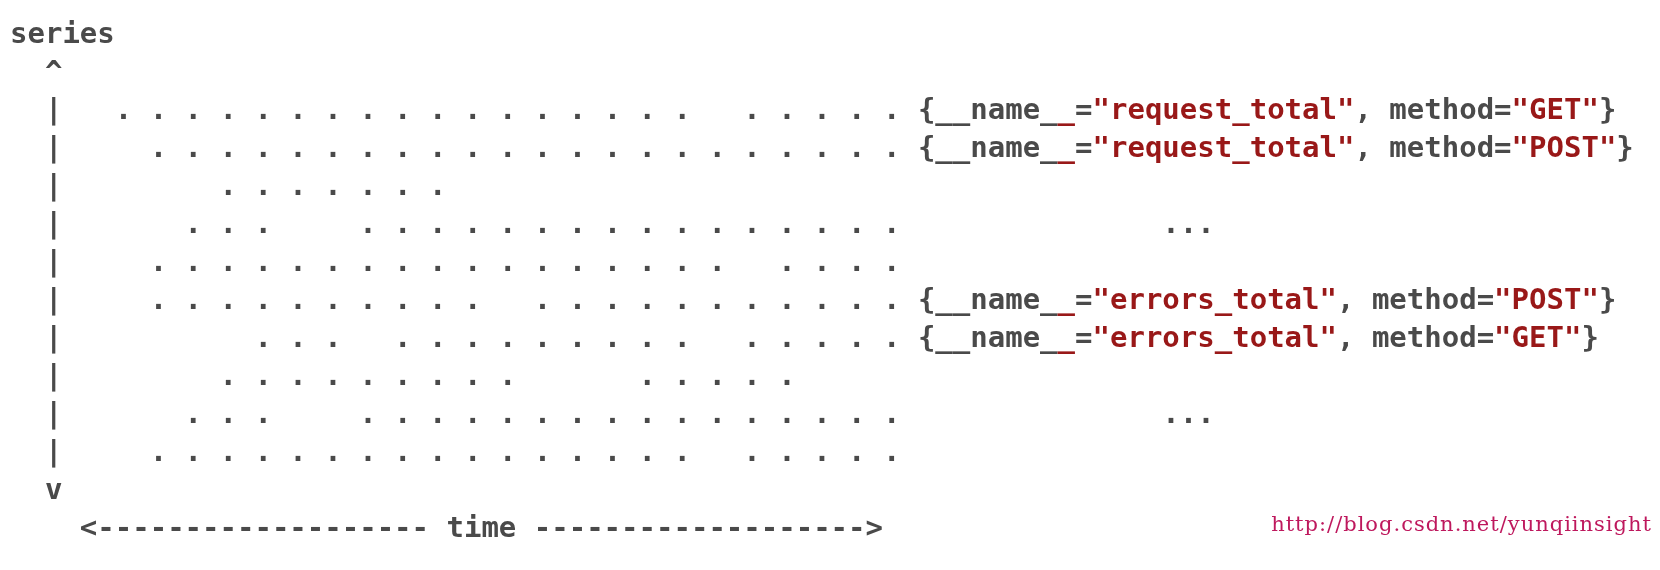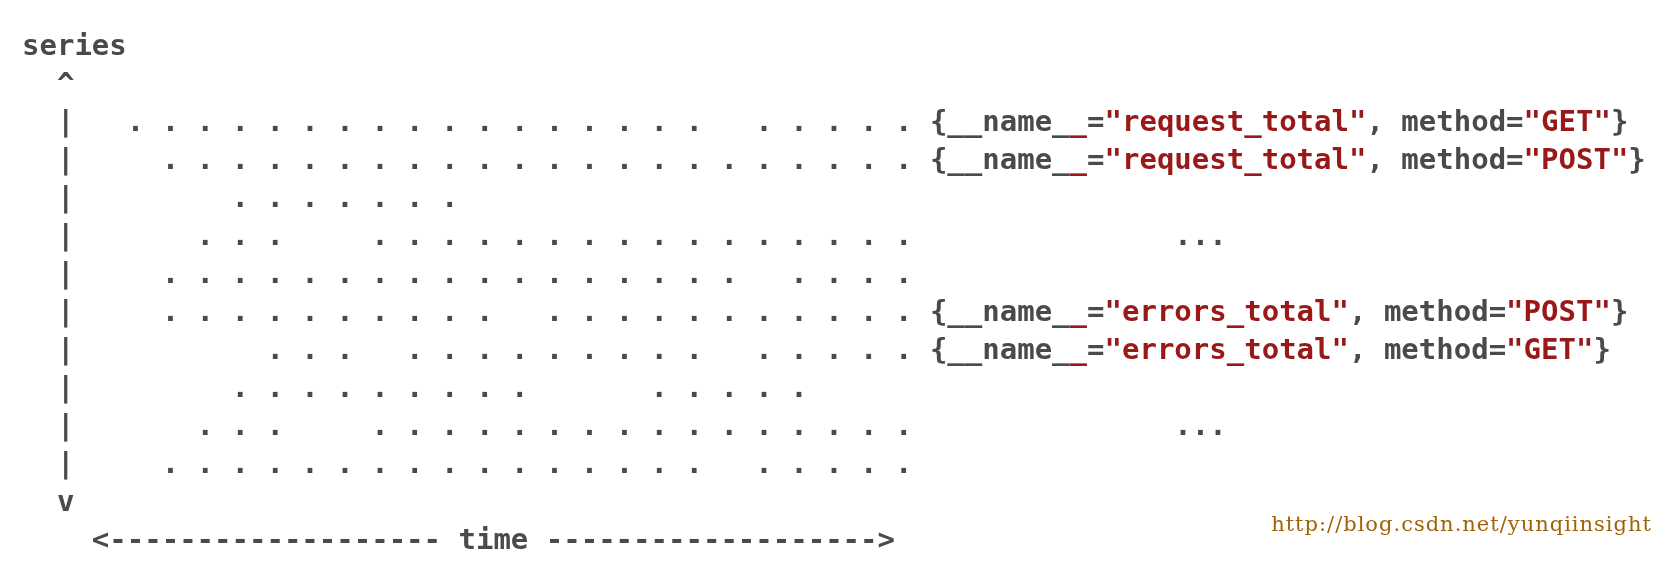--- a/index.html
+++ b/index.html
@@ -1,34 +1,34 @@
 <!DOCTYPE html>
 <html><head>
 <meta charset="utf-8">
 <style>
   html,body{margin:0;padding:0;}
   body{
     width:1660px;height:570px;background:#ffffff;overflow:hidden;position:relative;
     font-family:"DejaVu Sans Mono",monospace;
   }
   #diagram{
-    margin:12px;padding:14px 0 0 10px;
+    margin:0;padding:14px 0 0 10px;
     font-family:"DejaVu Sans Mono",monospace;
     font-weight:600;
     font-size:29px;line-height:38px;
     color:#4a4a4a;
     white-space:pre;
   }
   #diagram .line{height:38px;}
   .watermark{
     position:absolute;right:8px;bottom:34px;
     font-family:"DejaVu Serif",serif;
     font-size:21px;letter-spacing:1px;
     color:#d8d8d8;
   }
 </style>
 </head>
 <body>
 
 <div class="canvas">
   <pre id="diagram" style="color: rgb(74, 74, 74);"><div class="line"><span style="color: rgb(74, 74, 74);">series</span></div><div class="line"><span style="color: rgb(74, 74, 74);">  ^</span></div><div class="line"><span style="color: rgb(74, 74, 74);">  |</span><span style="color: rgb(74, 74, 74);">   . . . . . . . . . . . . . . . . .   . . . . . </span><span style="color: rgb(74, 74, 74);">{__name_</span><span style="color: rgb(153, 24, 24);">_</span><span style="color: rgb(74, 74, 74);">=</span><span style="color: rgb(153, 24, 24);">"request_total"</span><span style="color: rgb(74, 74, 74);">, method=</span><span style="color: rgb(153, 24, 24);">"GET"</span><span style="color: rgb(74, 74, 74);">}</span></div><div class="line"><span style="color: rgb(74, 74, 74);">  |</span><span style="color: rgb(74, 74, 74);">     . . . . . . . . . . . . . . . . . . . . . . </span><span style="color: rgb(74, 74, 74);">{__name_</span><span style="color: rgb(153, 24, 24);">_</span><span style="color: rgb(74, 74, 74);">=</span><span style="color: rgb(153, 24, 24);">"request_total"</span><span style="color: rgb(74, 74, 74);">, method=</span><span style="color: rgb(153, 24, 24);">"POST"</span><span style="color: rgb(74, 74, 74);">}</span></div><div class="line"><span style="color: rgb(74, 74, 74);">  |</span><span style="color: rgb(74, 74, 74);">         . . . . . . .                           </span></div><div class="line"><span style="color: rgb(74, 74, 74);">  |</span><span style="color: rgb(74, 74, 74);">       . . .     . . . . . . . . . . . . . . . . </span><span style="color: rgb(74, 74, 74);">              ...</span></div><div class="line"><span style="color: rgb(74, 74, 74);">  |</span><span style="color: rgb(74, 74, 74);">     . . . . . . . . . . . . . . . . .   . . . . </span></div><div class="line"><span style="color: rgb(74, 74, 74);">  |</span><span style="color: rgb(74, 74, 74);">     . . . . . . . . . .   . . . . . . . . . . . </span><span style="color: rgb(74, 74, 74);">{__name_</span><span style="color: rgb(153, 24, 24);">_</span><span style="color: rgb(74, 74, 74);">=</span><span style="color: rgb(153, 24, 24);">"errors_total"</span><span style="color: rgb(74, 74, 74);">, method=</span><span style="color: rgb(153, 24, 24);">"POST"</span><span style="color: rgb(74, 74, 74);">}</span></div><div class="line"><span style="color: rgb(74, 74, 74);">  |</span><span style="color: rgb(74, 74, 74);">           . . .   . . . . . . . . .   . . . . . </span><span style="color: rgb(74, 74, 74);">{__name_</span><span style="color: rgb(153, 24, 24);">_</span><span style="color: rgb(74, 74, 74);">=</span><span style="color: rgb(153, 24, 24);">"errors_total"</span><span style="color: rgb(74, 74, 74);">, method=</span><span style="color: rgb(153, 24, 24);">"GET"</span><span style="color: rgb(74, 74, 74);">}</span></div><div class="line"><span style="color: rgb(74, 74, 74);">  |</span><span style="color: rgb(74, 74, 74);">         . . . . . . . . .       . . . . .       </span></div><div class="line"><span style="color: rgb(74, 74, 74);">  |</span><span style="color: rgb(74, 74, 74);">       . . .     . . . . . . . . . . . . . . . . </span><span style="color: rgb(74, 74, 74);">              ...</span></div><div class="line"><span style="color: rgb(74, 74, 74);">  |</span><span style="color: rgb(74, 74, 74);">     . . . . . . . . . . . . . . . .   . . . . . </span></div><div class="line"><span style="color: rgb(74, 74, 74);">  v</span></div><div class="line"><span style="color: rgb(74, 74, 74);">    &lt;------------------- time -------------------&gt;</span></div></pre>
-  <div class="watermark" style="color: #a16207;">http://blog.csdn.net/yunqiinsight</div>
+  <div class="watermark" style="color: #be185d;">http://blog.csdn.net/yunqiinsight</div>
 </div>
 
 </body></html>

